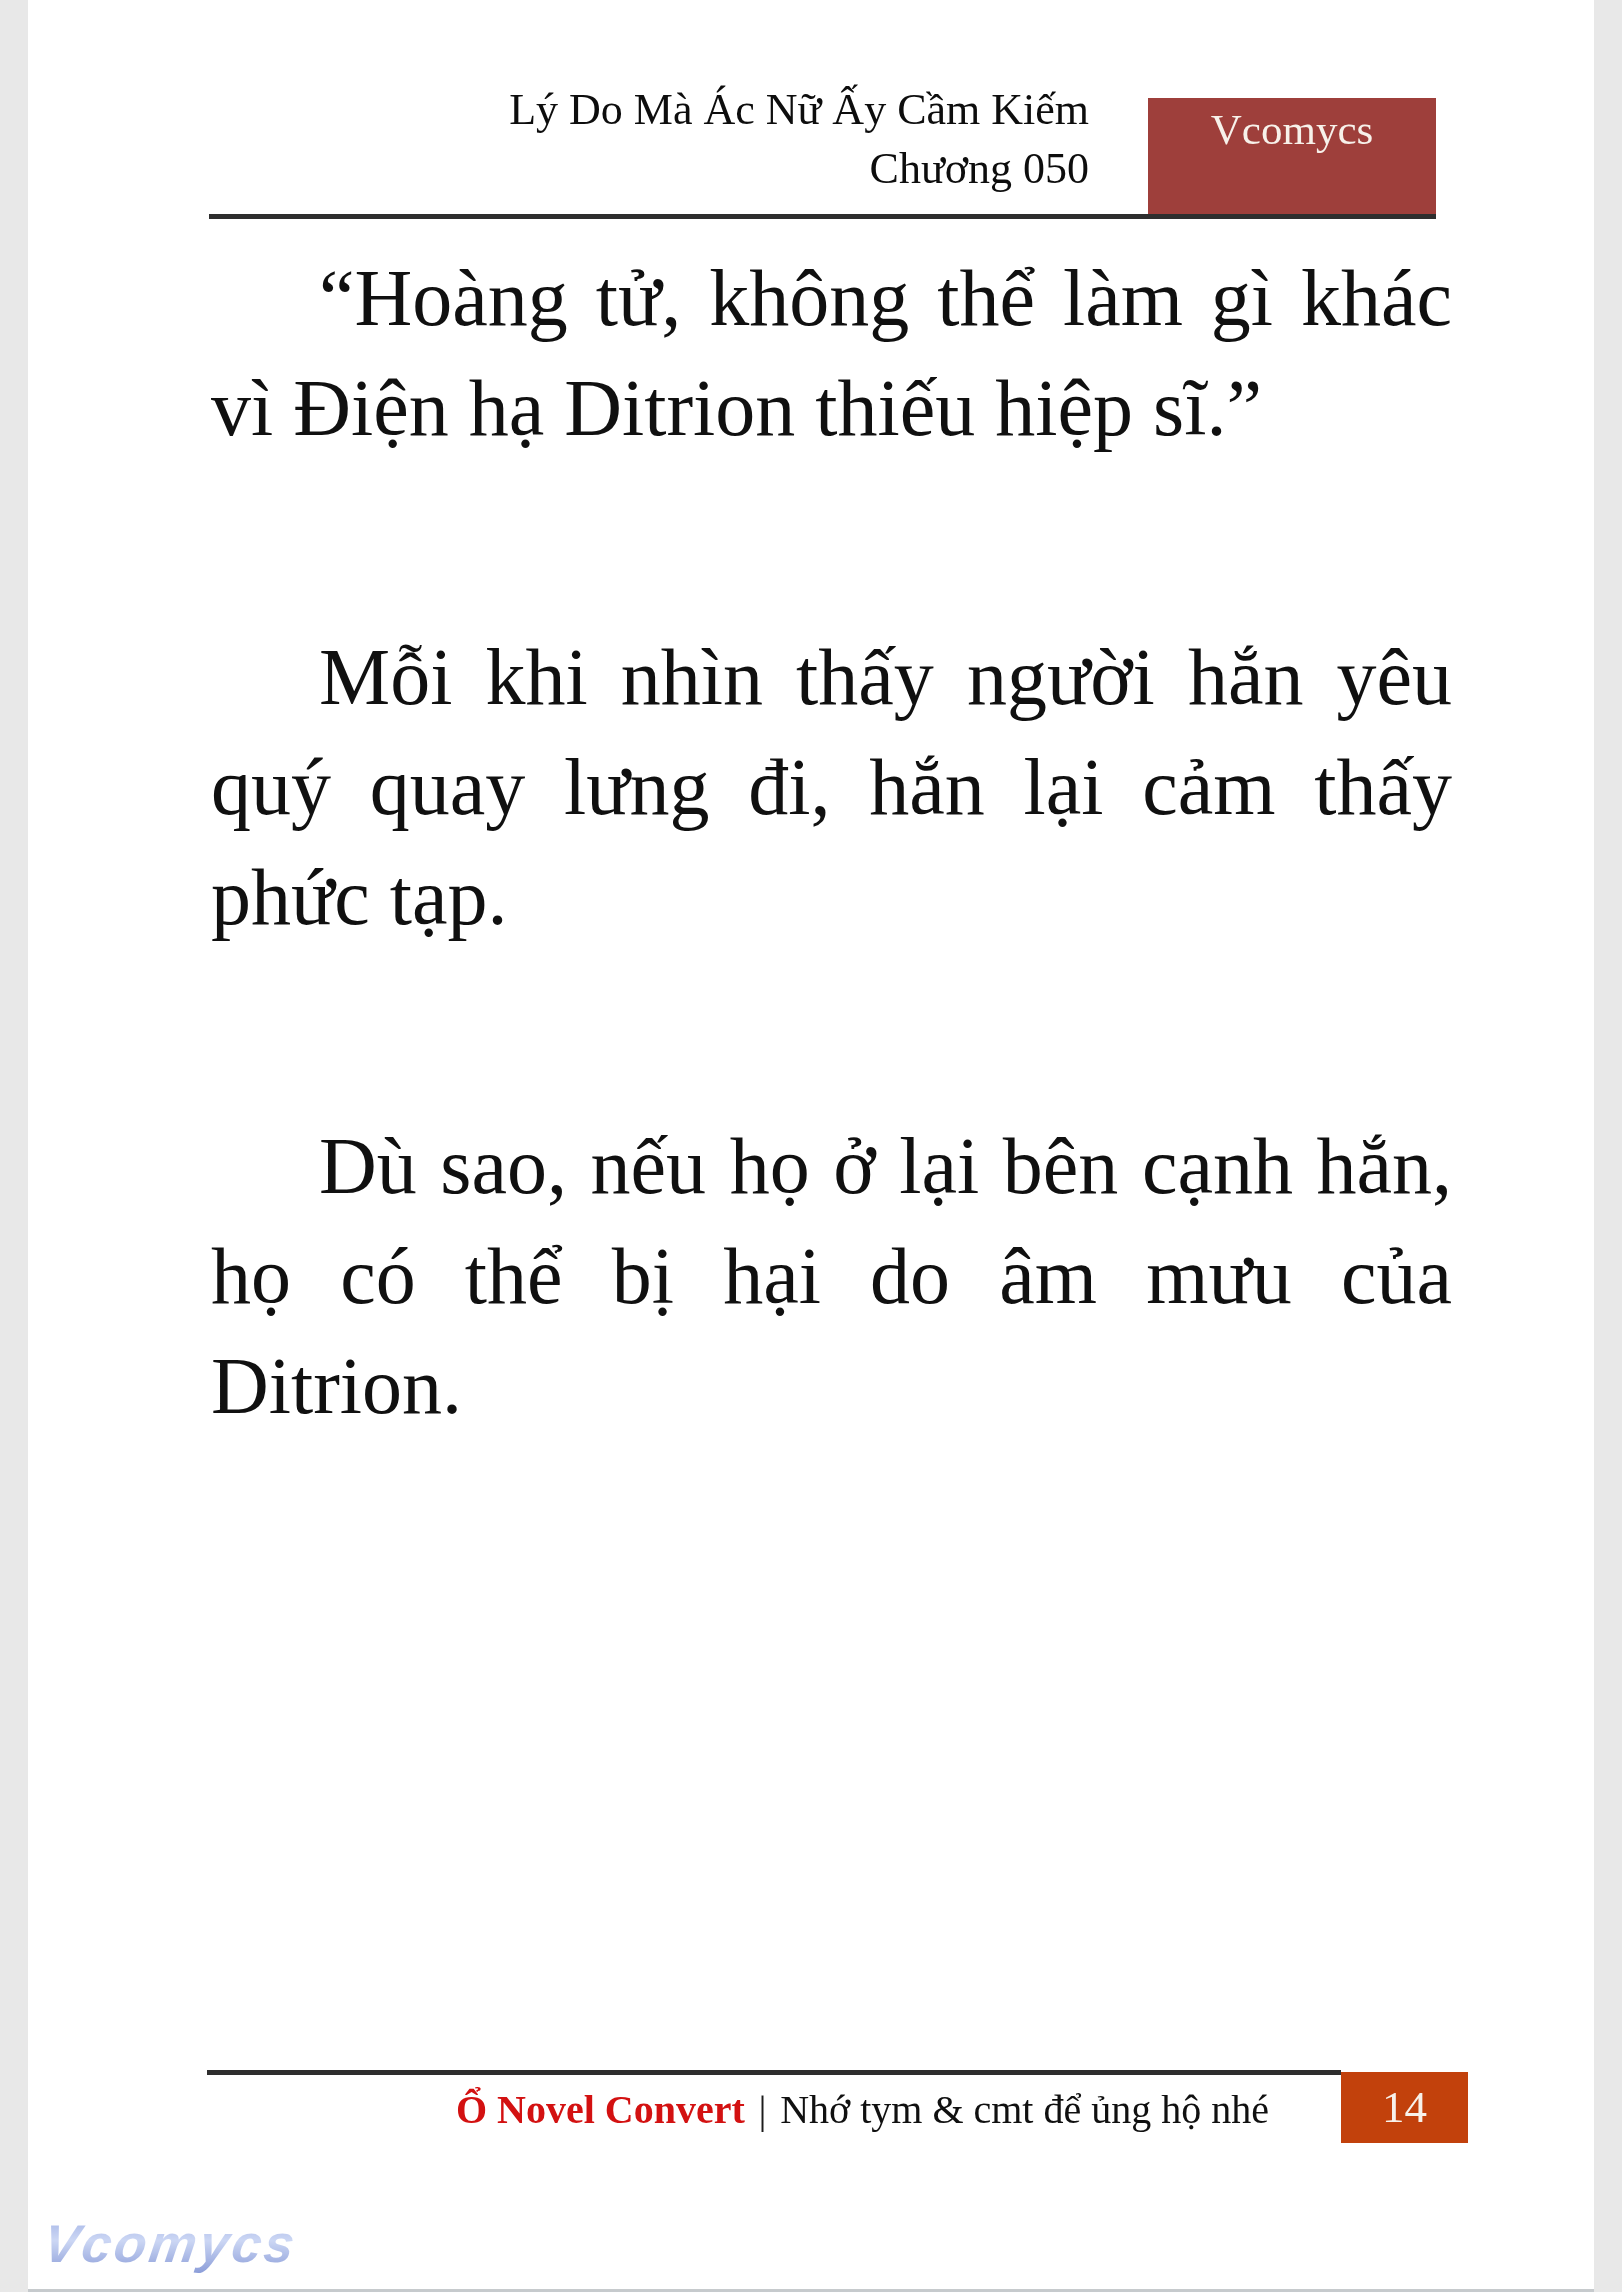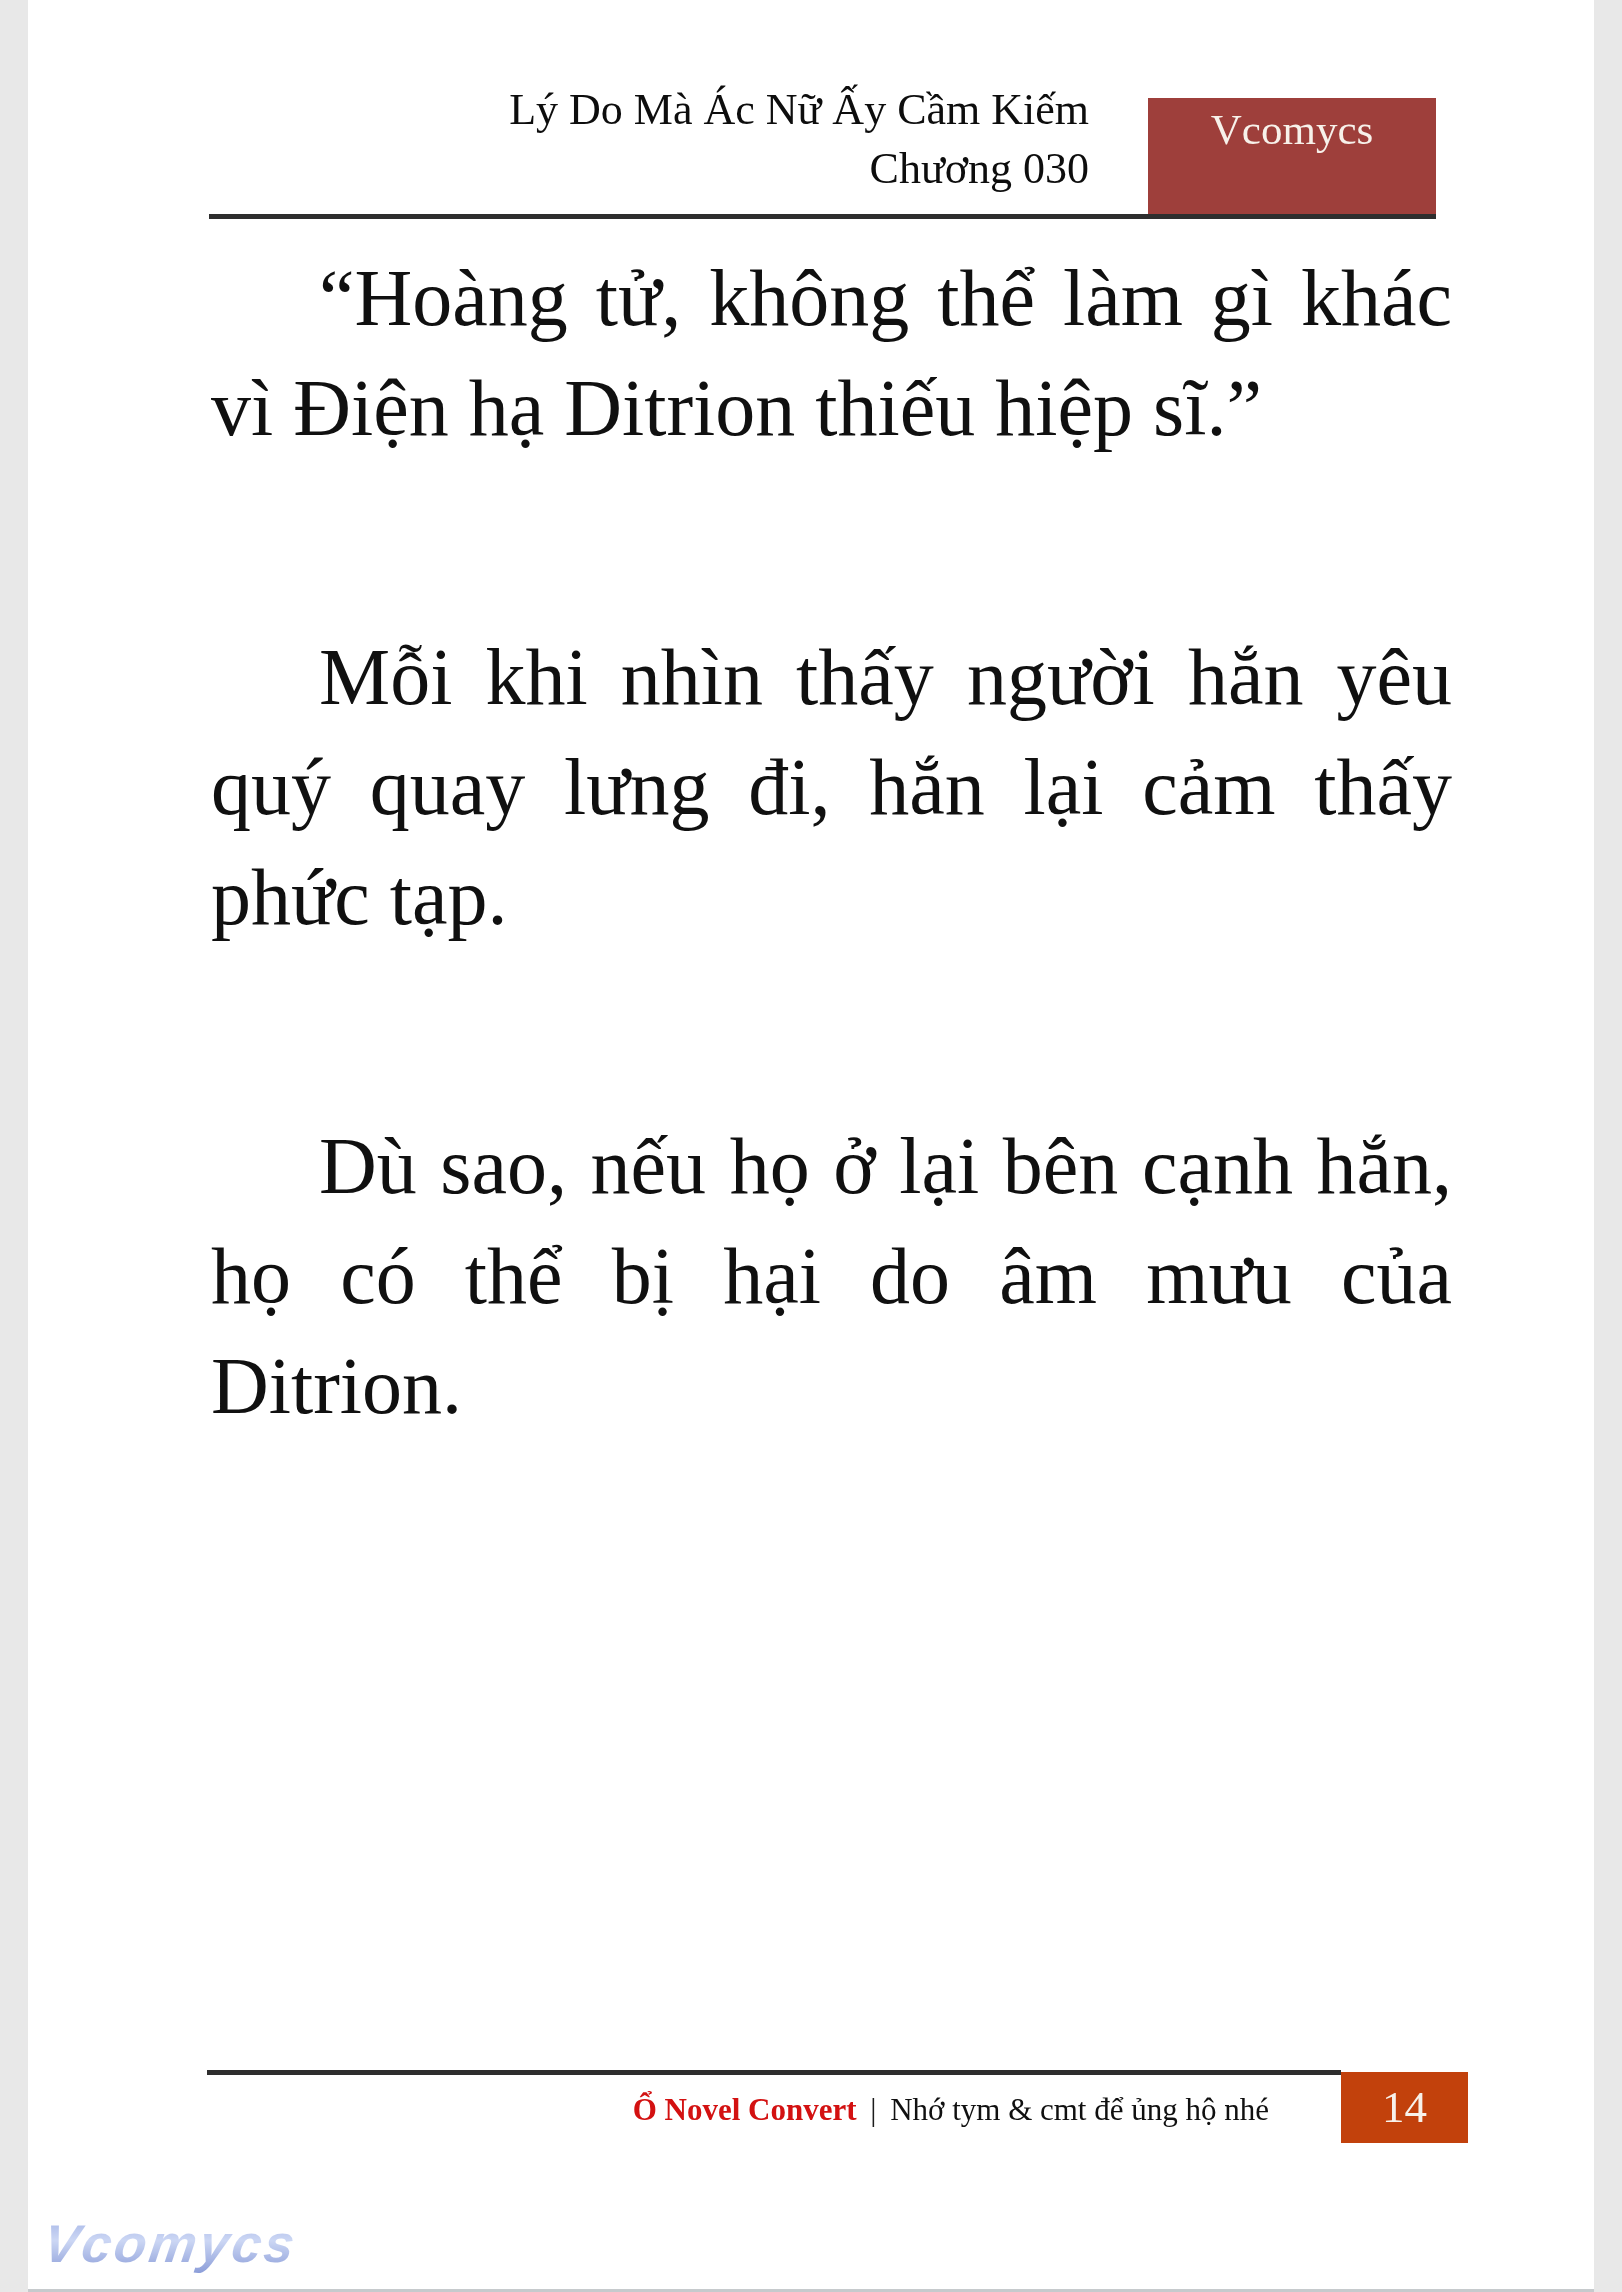--- a/index.html
+++ b/index.html
@@ -49,21 +49,21 @@
   .body-text p.quote { }
 
   
   .footer-rule {
     position:absolute; left:179px; top:2070px;
     width:1134px; height:4.9px;
     background:#2e2e2e;
   }
   .footer-line {
     position:absolute; top:2084px; right:325px;
-    font-size:31px; line-height:51px;
+    font-size:40px; line-height:51px;
     white-space:nowrap;
     color:#101010;
   }
   .footer-brand { color:#d31111; font-weight:bold; }
   .footer-sep { color:#1c1c1c; margin:0 13.7px; font-weight:normal; }
   .page-number-box {
     position:absolute; left:1313px; top:2072px;
     width:127px; height:71px;
     background:#c2410c;
     color:#f7f1ea;
@@ -90,21 +90,21 @@
     background:#c6cacd;
   }
 </style>
 </head>
 <body>
 
 <div class="page">
 
   <div class="header-title">
     <div>Lý Do Mà Ác Nữ Ấy Cầm Kiếm</div>
-    <div>Chương 030</div>
+    <div>Chương 050</div>
   </div>
 
   <div class="brand-box">
     <div>Vcomycs</div>
   </div>
 
   <div class="header-rule"></div>
 
   <div class="body-text">
     <p class="quote">“Hoàng tử, không thể làm gì khác vì Điện hạ Ditrion thiếu hiệp sĩ.”</p>

